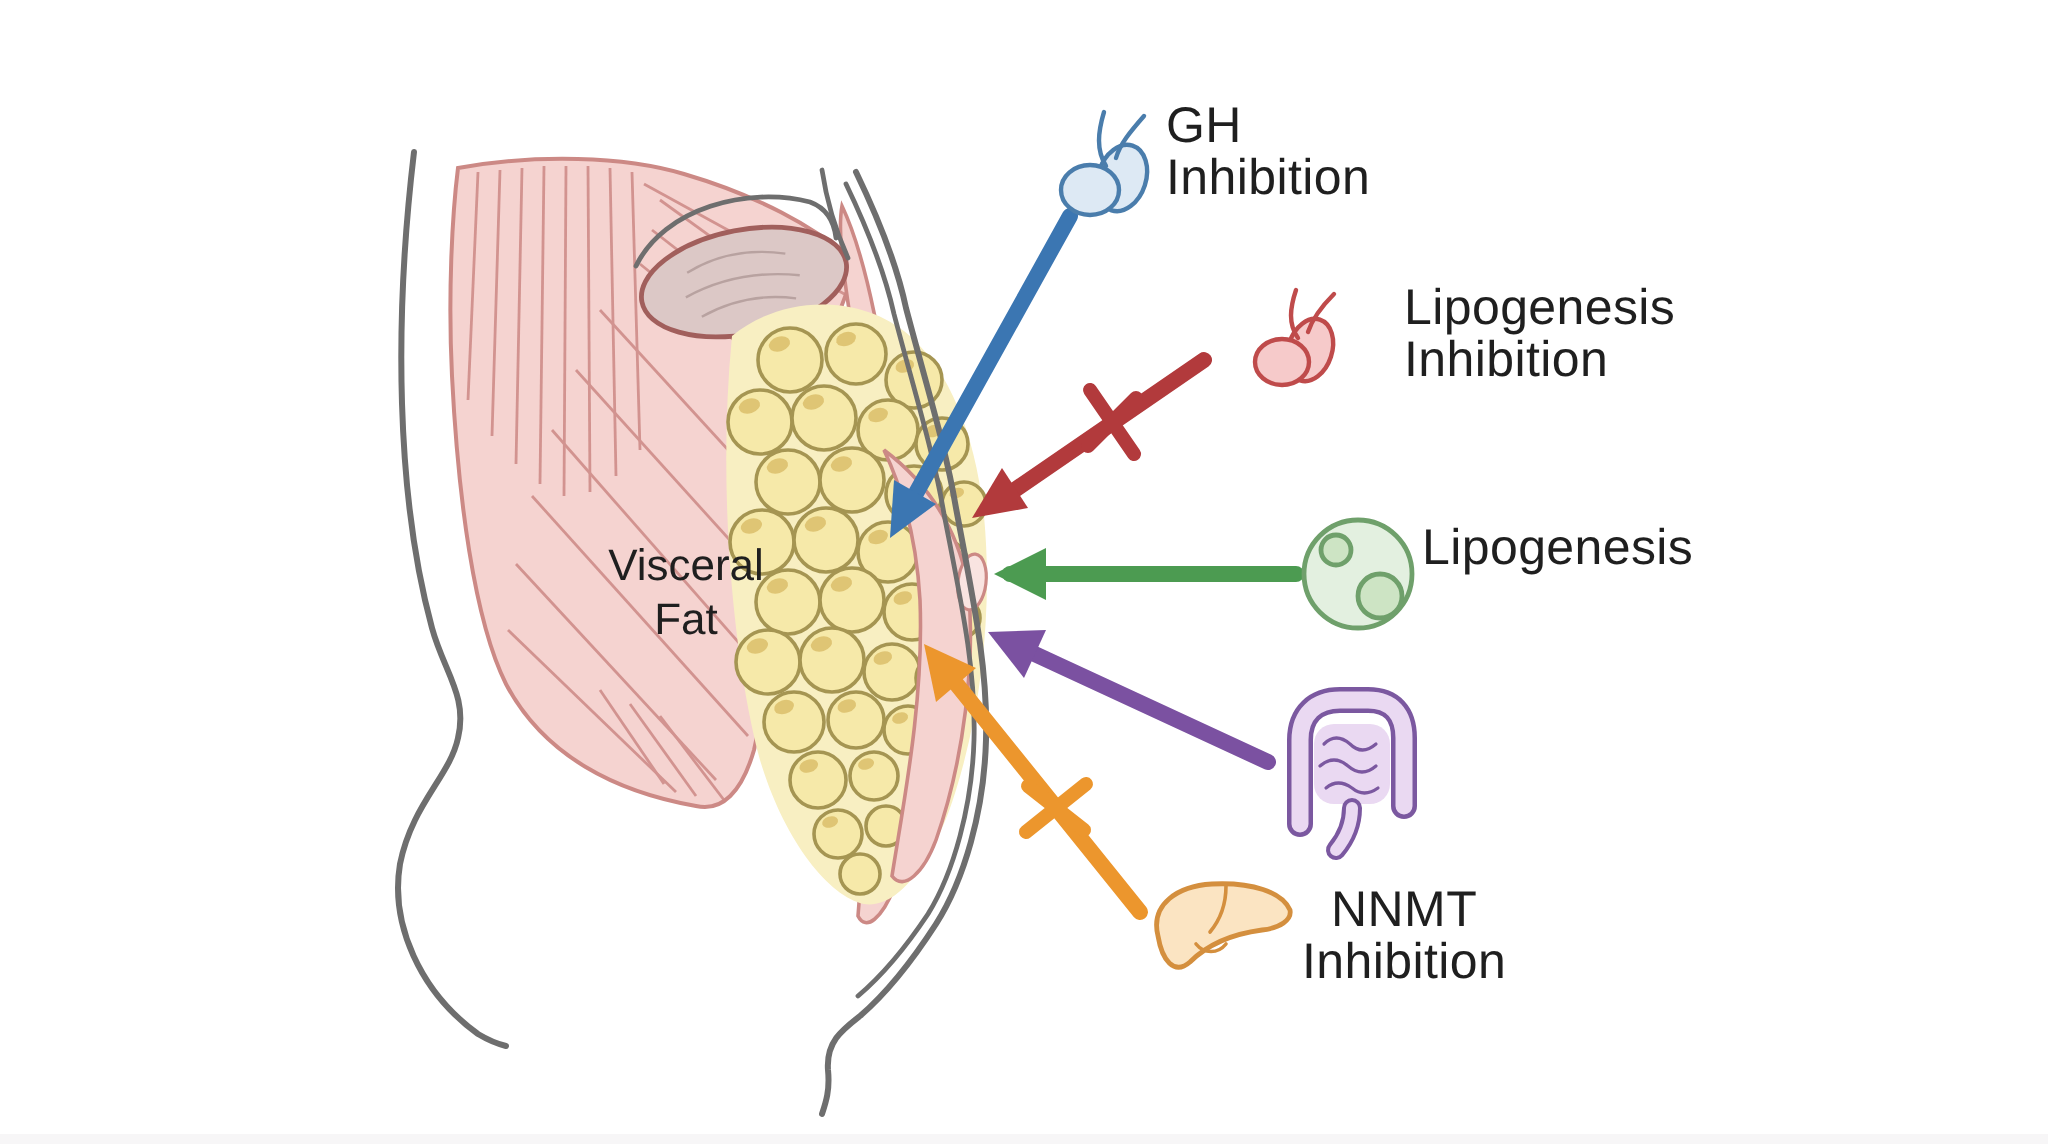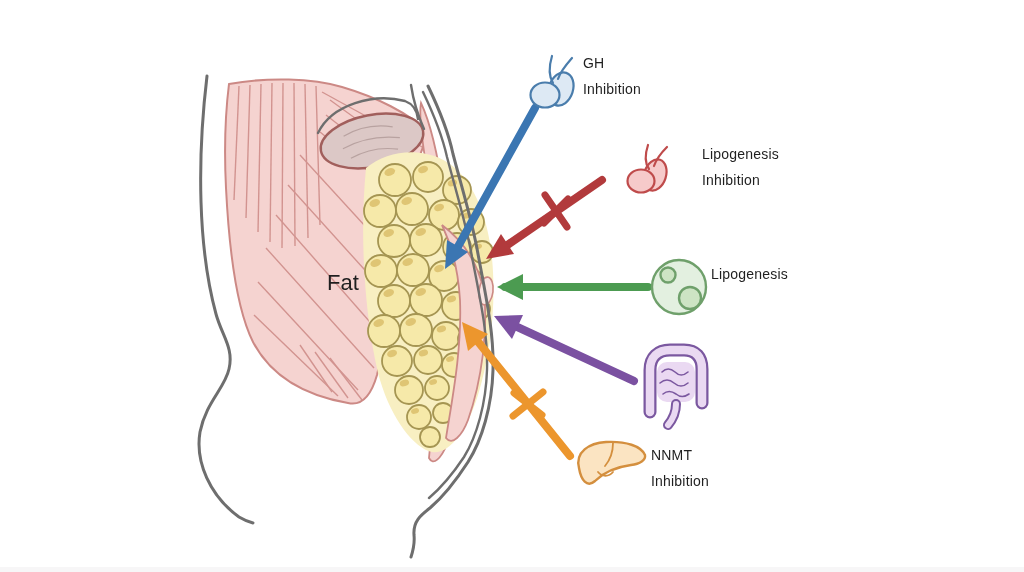--- a/index.html
+++ b/index.html
@@ -2,21 +2,21 @@
 <html><head>
 <meta charset="utf-8">
 <style>
   html,body{margin:0;padding:0;background:#ffffff;}
   .stage{
     position:relative;width:1024px;height:572px;overflow:hidden;background:#ffffff;
     font-family:"Liberation Sans", sans-serif;
   }
   .stage svg{position:absolute;left:0;top:0;}
   .labels{position:absolute;left:0;top:0;width:100%;height:100%;pointer-events:none;}
-  .mech-label{position:absolute;font-size:14px;line-height:26px;font-weight:400;letter-spacing:0.2px;}
+  .mech-label{position:absolute;font-size:25px;line-height:26px;font-weight:400;letter-spacing:0.2px;}
   .subject-label{position:absolute;font-size:22px;line-height:27px;text-align:center;font-weight:400;}
   .bottom-strip{position:absolute;left:0;bottom:0;width:100%;height:5px;opacity:.5;}
 </style>
 </head>
 <body>
 
 <div class="stage">
 
   <svg width="1024" height="572" viewBox="0 0 1024 572">
 
@@ -227,38 +227,39 @@
                C 646,460 640,464 631,465 C 616,467 604,472 595,481
                C 587,488 581,480 579,468 Z"></path>
       <path fill="none" stroke-width="1.8" d="M 613,443 C 613,452 610,460 605,466"></path>
       <path fill="none" stroke-width="1.8" d="M 598,472 C 602,477 609,477 613,472"></path>
     </g>
   </svg>
 
   <div class="labels" style="color: rgb(31, 31, 31);">
 
     <div class="subject-label" style="left:278px;top:269px;width:130px;">
+      <div>Visceral</div>
       <div>Fat</div>
     </div>
 
     <div class="mech-label" style="left:583px;top:50px;">
       <div>GH</div>
       <div>Inhibition</div>
     </div>
 
     <div class="mech-label" style="left:702px;top:141px;">
       <div>Lipogenesis</div>
       <div>Inhibition</div>
     </div>
 
     <div class="mech-label" style="left:711px;top:261px;">
       <div>Lipogenesis</div>
     </div>
 
 
-    <div class="mech-label" style="left:651px;top:442px;">
+    <div class="mech-label" style="left:651px;top:442px;text-align:center;">
       <div>NNMT</div>
       <div>Inhibition</div>
     </div>
   </div>
 
   <div class="bottom-strip" style="background: rgb(239, 238, 239);"></div>
 </div>
 
 </body></html>

